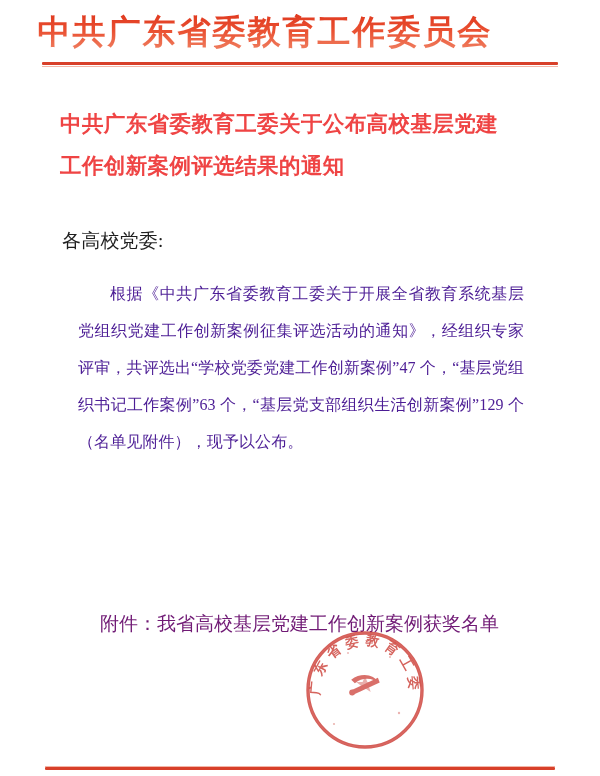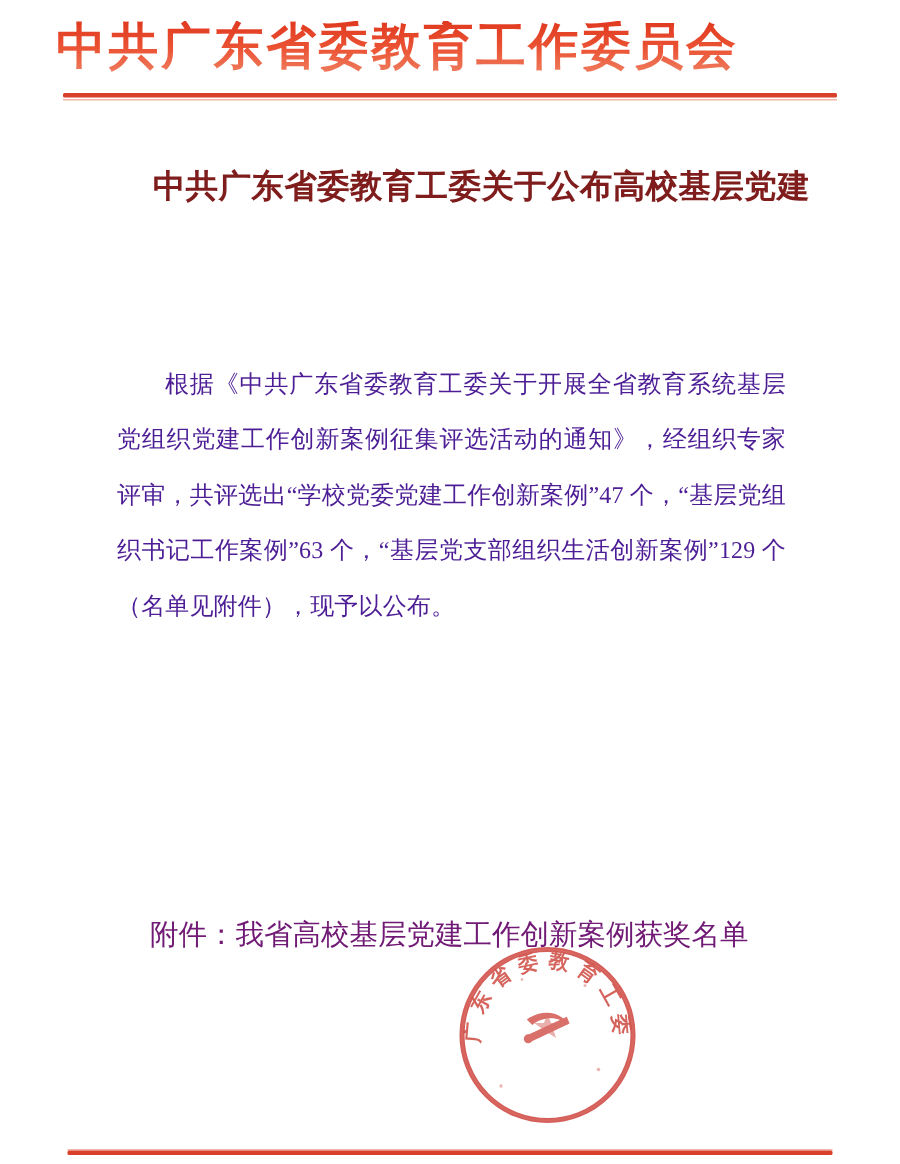--- a/index.html
+++ b/index.html
@@ -71,26 +71,26 @@
     height: 1.2px;
     background: #f3b6a8;
   }
 
   
   .doc-title {
     position: absolute;
     top: 103px;
     left: 60px;
     width: 480px;
-    text-align: right;
+    text-align: left;
     font-size: 21.5px;
     font-weight: 700;
     line-height: 42px;
     letter-spacing: 0.4px;
-    color: #7f1d1d;
+    color: #ef4444;
   }
 
   
   .body-block {
     position: absolute;
     top: 222px;
     left: 62px;
     width: 478px;
   }
   .salutation {
@@ -165,23 +165,25 @@
     <div class="letterhead-title">中共广东省委教育工作委员会</div>
   </div>
 
   <div class="rule-top">
     <div class="rule-thick"></div>
     <div class="rule-thin"></div>
   </div>
 
   <div class="doc-title">
     <div>中共广东省委教育工委关于公布高校基层党建</div>
+    <div>工作创新案例评选结果的通知</div>
   </div>
 
   <div class="body-block">
+    <div class="salutation">各高校党委:</div>
     <p class="para">根据《中共广东省委教育工委关于开展全省教育系统基层党组织党建工作创新案例征集评选活动的通知》，经组织专家评审，共评选出“学校党委党建工作创新案例”47 个，“基层党组织书记工作案例”63 个，“基层党支部组织生活创新案例”129 个（名单见附件），现予以公布。</p>
   </div>
 
   <div class="attachment">附件：我省高校基层党建工作创新案例获奖名单</div>
 
   <svg class="seal" viewBox="0 0 122 122">
     <defs>
       <path id="sealArc" d="M 16,61 A 45,45 0 0 1 106,61" fill="none"></path>
     </defs>
     <circle cx="61" cy="61" r="57" fill="none" stroke="#c8322a" stroke-width="3.4" opacity="0.95"></circle>

